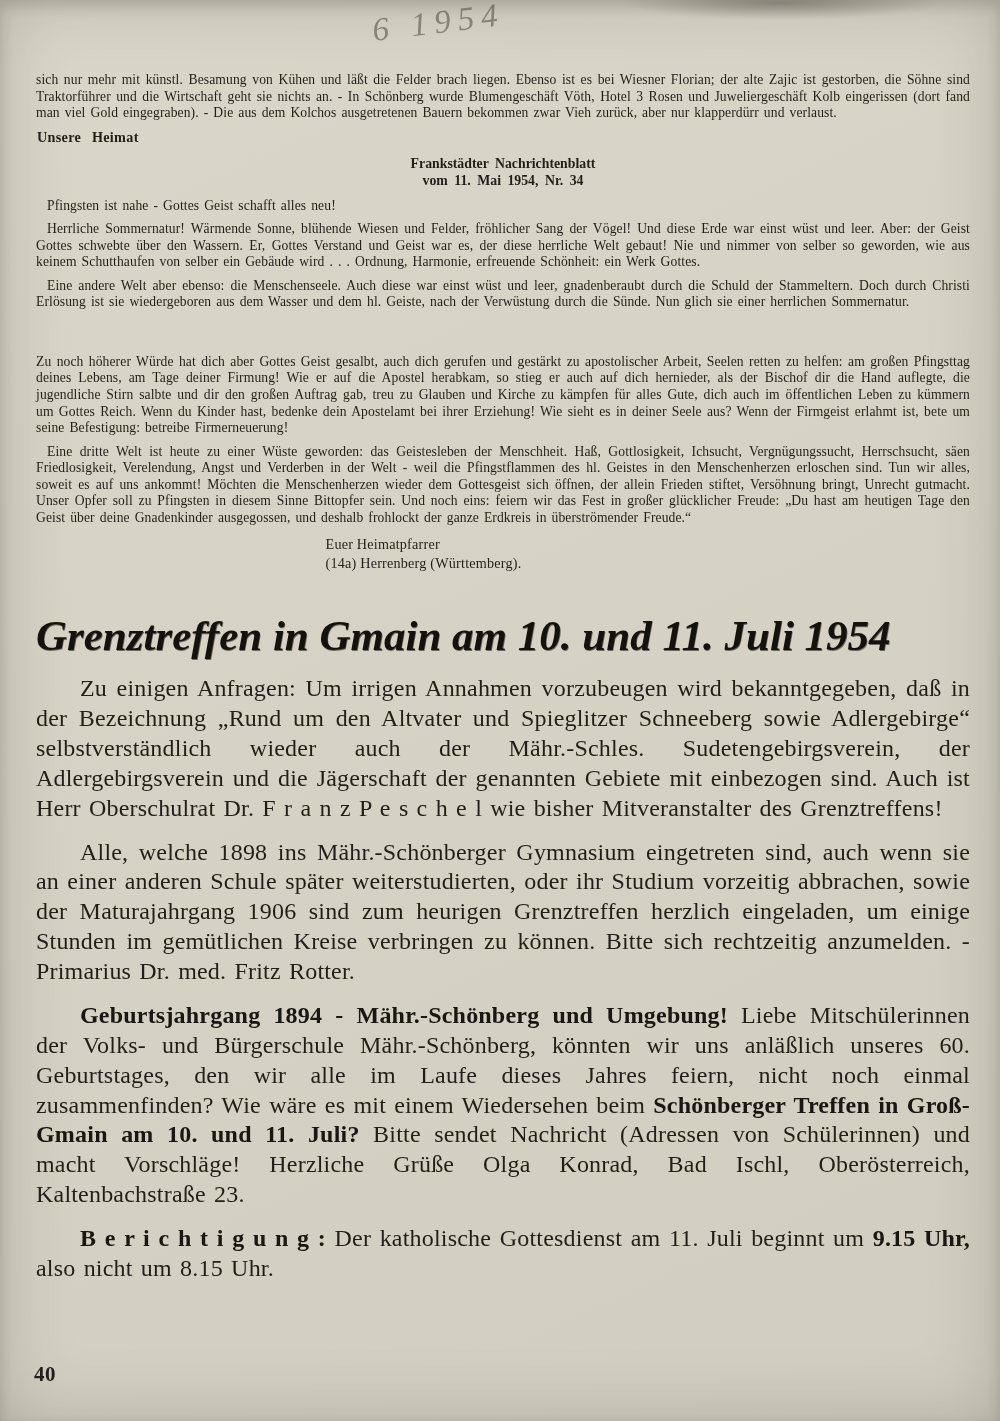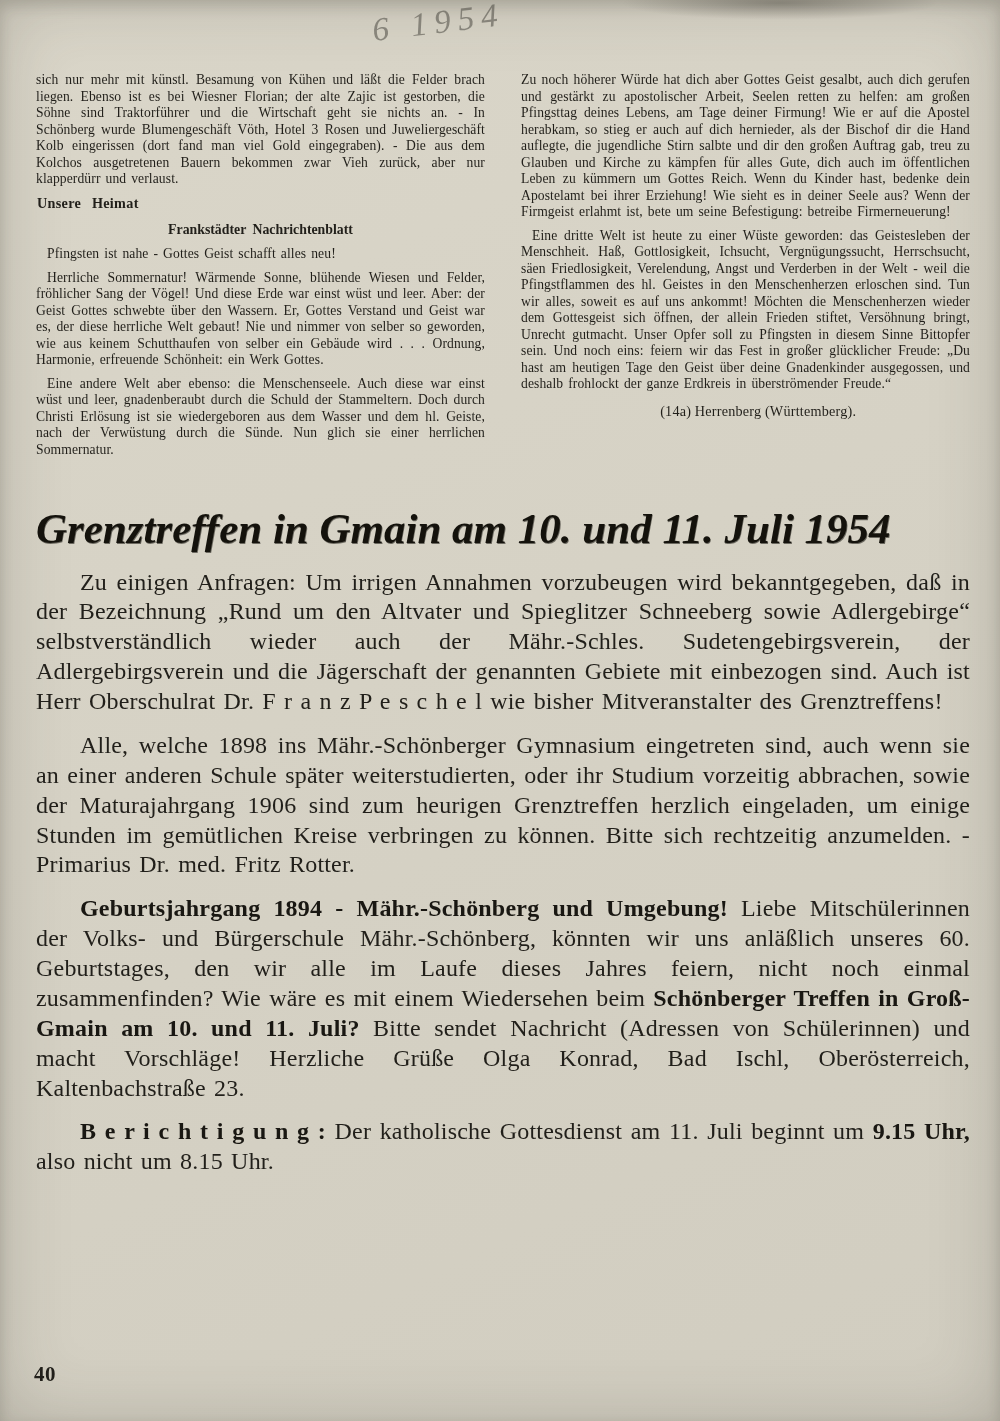--- a/index.html
+++ b/index.html
@@ -24,21 +24,21 @@
   }
   .handwritten{
     position:absolute; top:4px; left:372px;
     font-size:33px; color:rgba(75,72,66,0.55);
     font-style:italic; letter-spacing:7px;
     transform:rotate(-7deg);
   }
   .content{
     position:absolute; top:72px; left:36px; right:30px;
   }
-  .columns{display:flex; gap:36px;}
+  .columns{display:flex; gap:36px;flex-direction:column;}
   .col{flex:1; min-width:0;}
   p{margin:0;}
   .body{
     font-size:13.6px; line-height:1.215; text-align:justify;
     word-spacing:1.5px; letter-spacing:0.1px;
     margin-bottom:7px;
   }
   .indent{text-indent:11px;}
   .heading-left{
     font-size:14.2px; font-weight:bold; word-spacing:7px;
@@ -87,30 +87,32 @@
 
   <div class="content">
 
     <div class="columns">
 
       <div class="col">
         <p class="body">sich nur mehr mit künstl. Besamung von Kühen und läßt die Felder brach liegen. Ebenso ist es bei Wiesner Florian; der alte Zajic ist gestorben, die Söhne sind Traktorführer und die Wirtschaft geht sie nichts an. - In Schönberg wurde Blumengeschäft Vöth, Hotel 3 Rosen und Juweliergeschäft Kolb eingerissen (dort fand man viel Gold eingegraben). - Die aus dem Kolchos ausgetretenen Bauern bekommen zwar Vieh zurück, aber nur klapperdürr und verlaust.</p>
         <div class="heading-left">Unsere Heimat</div>
         <div class="subheading">
           <div>Frankstädter Nachrichtenblatt</div>
+          <div>vom 11. Mai 1954, Nr. 34</div>
         </div>
         <p class="body indent">Pfingsten ist nahe - Gottes Geist schafft alles neu!</p>
         <p class="body indent">Herrliche Sommernatur! Wärmende Sonne, blühende Wiesen und Felder, fröhlicher Sang der Vögel! Und diese Erde war einst wüst und leer. Aber: der Geist Gottes schwebte über den Wassern. Er, Gottes Verstand und Geist war es, der diese herrliche Welt gebaut! Nie und nimmer von selber so geworden, wie aus keinem Schutthaufen von selber ein Gebäude wird . . . Ordnung, Harmonie, erfreuende Schönheit: ein Werk Gottes.</p>
         <p class="body indent">Eine andere Welt aber ebenso: die Menschenseele. Auch diese war einst wüst und leer, gnadenberaubt durch die Schuld der Stammeltern. Doch durch Christi Erlösung ist sie wiedergeboren aus dem Wasser und dem hl. Geiste, nach der Verwüstung durch die Sünde. Nun glich sie einer herrlichen Sommernatur.</p>
       </div>
 
       <div class="col">
         <p class="body">Zu noch höherer Würde hat dich aber Gottes Geist gesalbt, auch dich gerufen und gestärkt zu apostolischer Arbeit, Seelen retten zu helfen: am großen Pfingsttag deines Lebens, am Tage deiner Firmung! Wie er auf die Apostel herabkam, so stieg er auch auf dich hernieder, als der Bischof dir die Hand auflegte, die jugendliche Stirn salbte und dir den großen Auftrag gab, treu zu Glauben und Kirche zu kämpfen für alles Gute, dich auch im öffentlichen Leben zu kümmern um Gottes Reich. Wenn du Kinder hast, bedenke dein Apostelamt bei ihrer Erziehung! Wie sieht es in deiner Seele aus? Wenn der Firmgeist erlahmt ist, bete um seine Befestigung: betreibe Firmerneuerung!</p>
         <p class="body indent">Eine dritte Welt ist heute zu einer Wüste geworden: das Geistesleben der Menschheit. Haß, Gottlosigkeit, Ichsucht, Vergnügungssucht, Herrschsucht, säen Friedlosigkeit, Verelendung, Angst und Verderben in der Welt - weil die Pfingstflammen des hl. Geistes in den Menschenherzen erloschen sind. Tun wir alles, soweit es auf uns ankommt! Möchten die Menschenherzen wieder dem Gottesgeist sich öffnen, der allein Frieden stiftet, Versöhnung bringt, Unrecht gutmacht. Unser Opfer soll zu Pfingsten in diesem Sinne Bittopfer sein. Und noch eins: feiern wir das Fest in großer glücklicher Freude: „Du hast am heutigen Tage den Geist über deine Gnadenkinder ausgegossen, und deshalb frohlockt der ganze Erdkreis in überströmender Freude.“</p>
         <div class="signature">
+          <div>Euer Heimatpfarrer</div>
           <div>(14a) Herrenberg (Württemberg).</div>
         </div>
       </div>
 
     </div>
 
     <h1 class="headline">Grenztreffen in Gmain am 10. und 11. Juli 1954</h1>
 
 
     <p class="big bindent"><span>Zu einigen Anfragen: Um irrigen Annahmen vorzubeugen wird bekanntgegeben, daß in der Bezeichnung „Rund um den Altvater und Spieglitzer Schneeberg sowie Adlergebirge“ selbstverständlich wieder auch der Mähr.-Schles. Sudetengebirgsverein, der Adlergebirgsverein und die Jägerschaft der genannten Gebiete mit einbezogen sind. Auch ist Herr Oberschulrat Dr. </span><span>F r a n z  P e s c h e l</span><span> wie bisher Mitveranstalter des Grenztreffens!</span></p>

